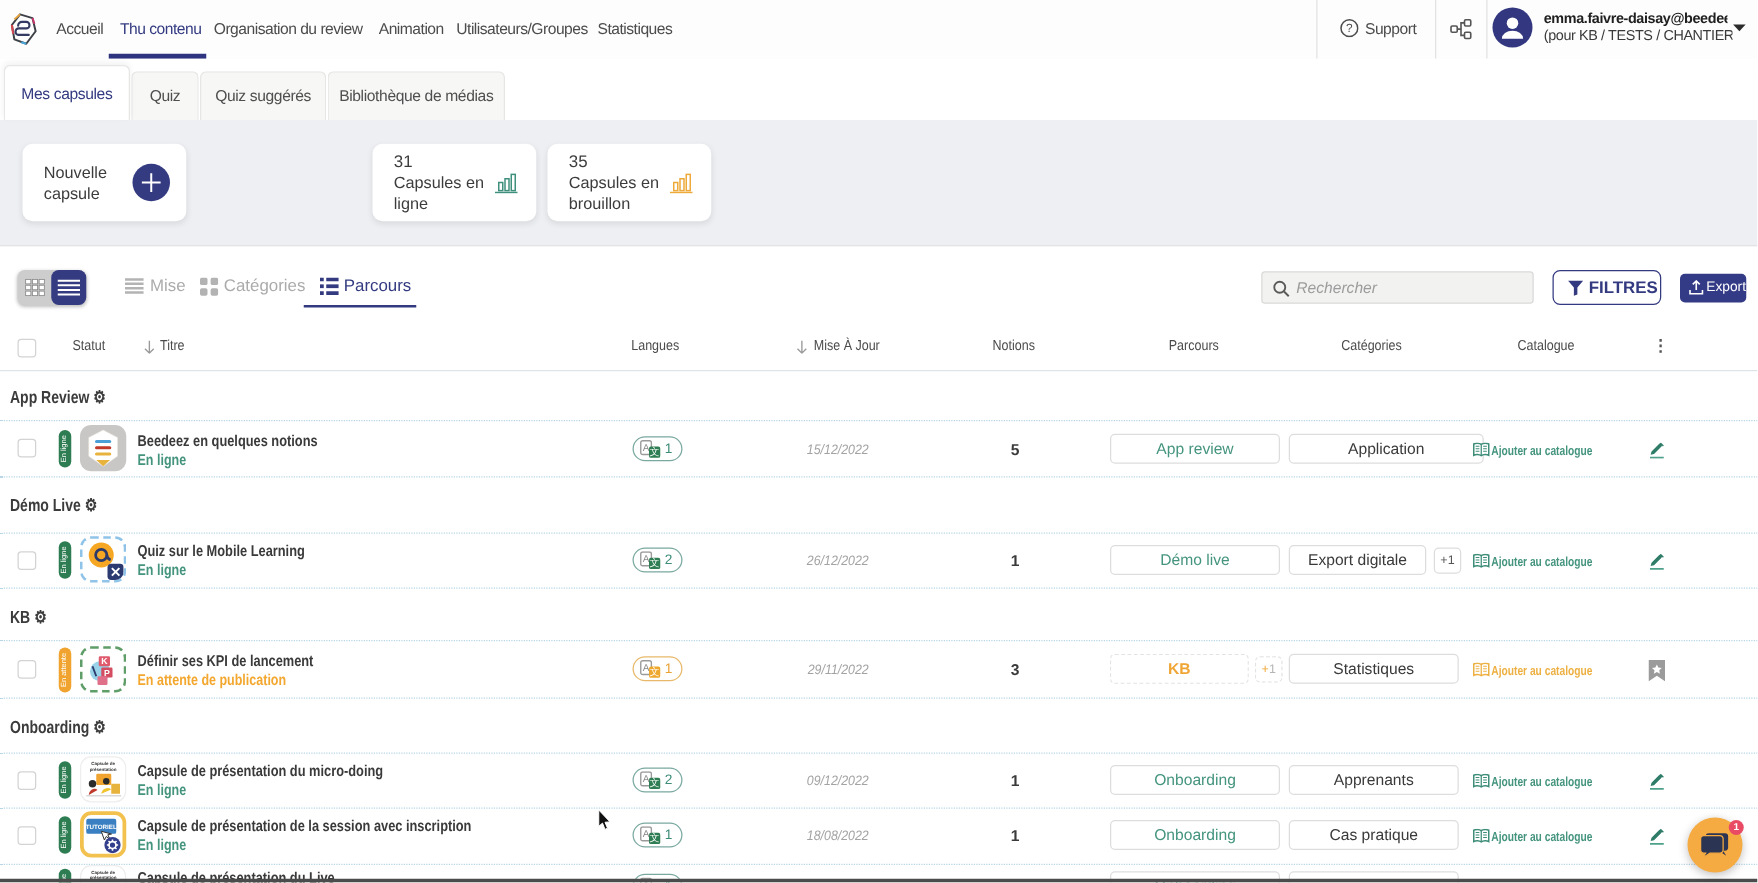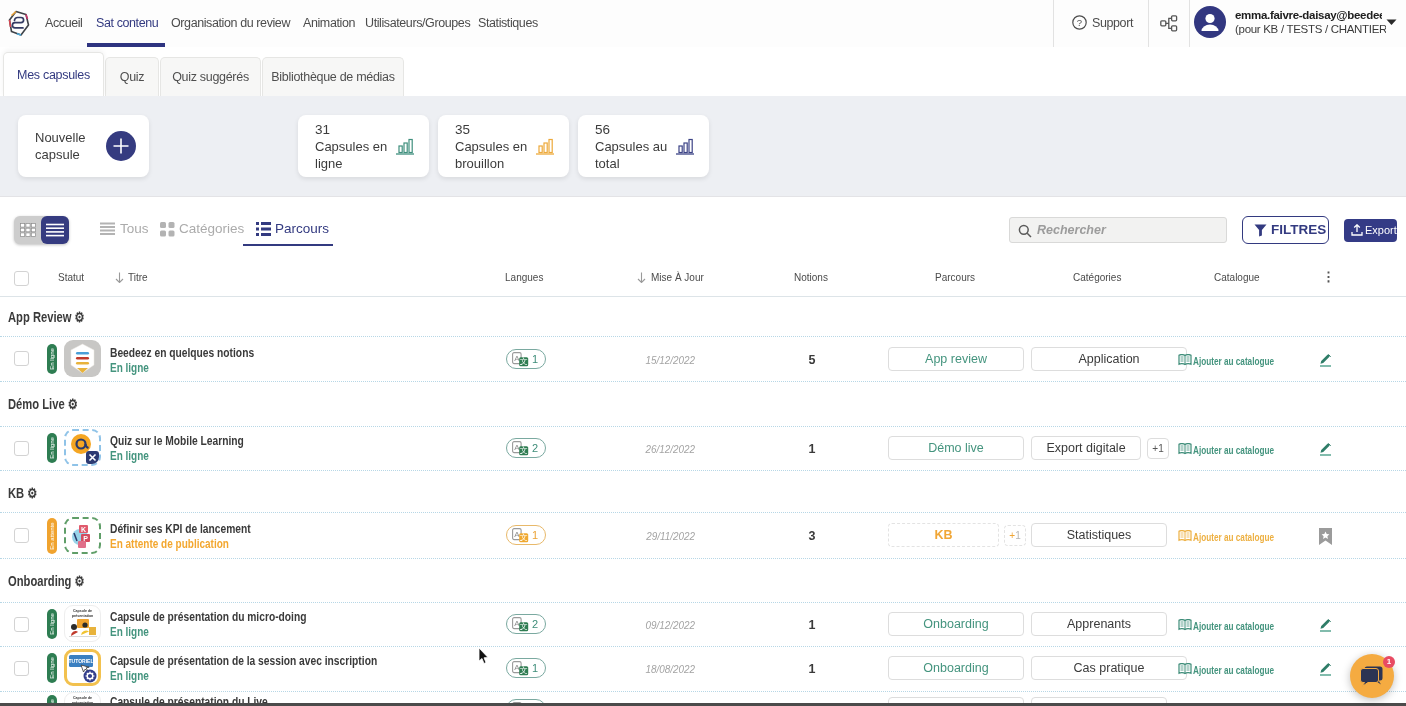--- a/index.html
+++ b/index.html
@@ -19,21 +19,21 @@
 .tab span { position:absolute; left:0; right:0; top:50%; transform:translateY(-50%); }
 
 #band { position:absolute; left:0; top:96px; width:1406px; height:101px; background:#edeff3; border-bottom:1px solid #e3e3e6; }
 .card { position:absolute; top:19px; height:62px; background:#fff; border-radius:8px; box-shadow:0 2px 5px rgba(0,0,0,0.09); }
 .card .txt { position:absolute; left:17px; top:50%; transform:translateY(-50%); font-size:13px; color:#3c3c3c; line-height:17px; }
 .card .num { font-size:13.5px; color:#3c3c3c; }
 .circlebtn { position:absolute; right:13px; top:50%; transform:translateY(-50%); width:30px; height:30px; border-radius:50%; background:#353b80; }
 .chart { position:absolute; right:14px; top:50%; transform:translateY(-50%); }
 
 .tb-item { position:absolute; top:221px; height:18px; font-size:13.5px; color:#ababab; }
-.search { position:absolute; left:1009px; top:217px; width:218px; height:26px; background:#f2f2f1; border:1px solid #d9d9d8; border-radius:3px;font-weight:bold; }
+.search { position:absolute; left:1009px; top:217px; width:218px; height:26px; background:#f2f2f1; border:1px solid #d9d9d8; border-radius:3px; }
 .search .ph { position:absolute; left:27px; top:5px; font-size:12.5px; font-style:italic; color:#9c9c9c; }
 #filtres { position:absolute; left:1242px; top:216px; width:87px; height:28px; border:1px solid #333a80; border-radius:6px; background:#fff; color:#333a80; font-weight:700; font-size:13.5px; text-align:center; line-height:26px; }
 #export { position:absolute; left:1344px; top:219px; width:53px; height:23px; background:#343b86; border-radius:4px; color:#fff; font-size:11px; line-height:23px; }
 
 .th { position:absolute; top:271px; font-size:11.5px; color:#4b4b4b; white-space:nowrap; transform:scaleX(0.87); transform-origin:0 50%; }
 #hdrline { position:absolute; left:0; top:296px; width:1406px; height:1px; background:#dde4e8; }
 .divider { position:absolute; left:0; width:1406px; border-top:1px dotted #b7d7e6; }
 .sechdr { position:absolute; left:8px; font-size:14px; font-weight:700; color:#3b3b3b; white-space:nowrap; transform:scaleX(0.8); transform-origin:0 50%; }
 .row-title { position:absolute; left:110px; font-size:12.5px; font-weight:700; color:#3a3a3a; white-space:nowrap; transform:scaleX(0.82); transform-origin:0 50%; }
 .row-status { position:absolute; left:110px; font-size:12.5px; font-weight:700; color:#44947e; white-space:nowrap; transform:scaleX(0.8); transform-origin:0 50%; }
@@ -69,21 +69,21 @@
 <div id="nav">
   <svg class="abs" style="left:8px;top:10px" width="23" height="27" viewBox="0 0 23 27">
     <path d="M8 1.5 L18 4.5 L20.5 15 L13 25 L3.5 21.5 L1.5 10 Z" fill="none" stroke="#3e4248" stroke-width="1.6" stroke-linejoin="round"></path>
     <path d="M8 1.5 L3.5 5.5" stroke="#e8a33d" stroke-width="1.6" fill="none"></path>
     <path d="M1.5 10 L2.5 17" stroke="#d64550" stroke-width="1.6" fill="none"></path>
     <path d="M18 4.5 L19.5 9" stroke="#c9366b" stroke-width="1.6" fill="none"></path>
     <path d="M13 25 L9 23.8" stroke="#4aa8d8" stroke-width="1.6" fill="none"></path>
     <path d="M6.5 10.5 a3 3 0 0 1 3-3 h3.5 a2.6 2.6 0 0 1 0 5.2 h-6 a2.6 2.6 0 0 0 0 5.2 h 8" fill="none" stroke="#343b63" stroke-width="1.7" stroke-linecap="round"></path>
   </svg>
   <div class="item" style="left:45px">Accueil</div>
-  <div class="item active" style="left:96px">Sat contenu</div>
+  <div class="item active" style="left:96px">Thu contenu</div>
   <div class="item" style="left:171px">Organisation du review</div>
   <div class="item" style="left:303px">Animation</div>
   <div class="item" style="left:365px">Utilisateurs/Groupes</div>
   <div class="item" style="left:478px">Statistiques</div>
   <div class="vsep" style="left:1053px"></div>
   <div class="vsep" style="left:1148px"></div>
   <div class="vsep" style="left:1189px"></div>
   <div class="item" style="left:1092px">Support</div>
   <svg class="abs" style="left:1072px;top:15px" width="15" height="15" viewBox="0 0 15 15">
     <circle cx="7.5" cy="7.5" r="6.7" fill="none" stroke="#4c4c4c" stroke-width="1.2"></circle>
@@ -141,29 +141,20 @@
       <rect x="14" y="2.5" width="3.2" height="13" fill="none" stroke="#3f8f7d" stroke-width="1.2"></rect>
     </svg>
   </div>
   <div class="card" style="left:438px;width:131px">
     <div class="txt"><span class="num">35</span><br>Capsules en<br>brouillon</div>
     <svg class="chart" width="20" height="18" viewBox="0 0 20 18">
       <path d="M1 17 h18" stroke="#eda93a" stroke-width="1.3"></path>
       <rect x="4" y="9" width="3.2" height="6.5" fill="none" stroke="#eda93a" stroke-width="1.2"></rect>
       <rect x="9" y="6" width="3.2" height="9.5" fill="none" stroke="#eda93a" stroke-width="1.2"></rect>
       <rect x="14" y="2.5" width="3.2" height="13" fill="none" stroke="#eda93a" stroke-width="1.2"></rect>
-    </svg>
-  </div>
-  <div class="card" style="left:578px;width:131px">
-    <div class="txt"><span class="num">56</span><br>Capsules au<br>total</div>
-    <svg class="chart" width="20" height="18" viewBox="0 0 20 18">
-      <path d="M1 17 h18" stroke="#3c4386" stroke-width="1.3"></path>
-      <rect x="4" y="9" width="3.2" height="6.5" fill="none" stroke="#3c4386" stroke-width="1.2"></rect>
-      <rect x="9" y="6" width="3.2" height="9.5" fill="none" stroke="#3c4386" stroke-width="1.2"></rect>
-      <rect x="14" y="2.5" width="3.2" height="13" fill="none" stroke="#3c4386" stroke-width="1.2"></rect>
     </svg>
   </div>
 </div>
 
 <div class="abs" style="left:14px;top:216px;width:55px;height:28px;border-radius:6px;background:#cdcdcd;box-shadow:0 1px 3px rgba(0,0,0,0.25)"></div>
 <svg class="abs" style="left:20px;top:223px" width="16" height="14" viewBox="0 0 16 14">
   <g fill="#fff" stroke="#8a8a8a" stroke-width="0.7">
   <rect x="0.5" y="0.5" width="4.2" height="3.6"></rect>
       <rect x="5.9" y="0.5" width="4.2" height="3.6"></rect>
       <rect x="11.3" y="0.5" width="4.2" height="3.6"></rect>
@@ -185,21 +176,21 @@
     </g>
 </svg>
 <svg class="abs" style="left:100px;top:222px" width="15" height="14" viewBox="0 0 15 14">
   <g stroke="#b3b3b3" stroke-width="2">
       <path d="M0 1.5 h15"></path>
       <path d="M0 5 h15"></path>
       <path d="M0 8.5 h15"></path>
       <path d="M0 12 h15"></path>
     </g>
 </svg>
-<div class="tb-item" style="left:120px">Tous</div>
+<div class="tb-item" style="left:120px">Mise</div>
 <svg class="abs" style="left:160px;top:222px" width="15" height="15" viewBox="0 0 15 15">
   <g fill="#b3b3b3">
       <rect x="0" y="0" width="6" height="6" rx="1.5"></rect>
       <rect x="8.5" y="0" width="6" height="6" rx="1.5"></rect>
       <rect x="0" y="8.5" width="6" height="6" rx="1.5"></rect>
       <rect x="8.5" y="8.5" width="6" height="6" rx="1.5"></rect>
     </g>
 </svg>
 <div class="tb-item" style="left:179px">Catégories</div>
 <svg class="abs" style="left:256px;top:222px" width="15" height="14" viewBox="0 0 15 14">
@@ -470,21 +461,21 @@
       <rect x="7.2" y="5.2" width="9" height="9" rx="1.5" fill="#2f7d52"></rect>
       <text x="11.7" y="12.2" font-size="8" fill="#fff" text-anchor="middle" font-family="Liberation Sans">文</text>
     </svg>
     <span class="n">1</span>
   </div>
 <div class="date" style="top:663px">18/08/2022</div>
 <div class="notion" style="top:662px">1</div>
 <div class="btn teal" style="left:888px;top:656px;width:136px">
     <span>Onboarding</span>
   </div>
-<div class="btn" style="left:1031px;top:656px;width:156px">
+<div class="btn" style="left:1031px;top:656px;width:136px">
     <span>Cas pratique</span>
   </div>
 <svg class="abs" style="left:1178px;top:663px" width="14" height="12" viewBox="0 0 14 12">
     <path d="M7 1.5 C5.5 0.3 2.5 0.3 1 1.2 V10.2 C2.5 9.3 5.5 9.3 7 10.5 C8.5 9.3 11.5 9.3 13 10.2 V1.2 C11.5 0.3 8.5 0.3 7 1.5 Z" fill="#fff" stroke="#3e8d79" stroke-width="1.2"></path>
     <path d="M7 1.5 V10.5" stroke="#3e8d79" stroke-width="1"></path>
     <path d="M2.5 3 h3 M2.5 5 h3 M2.5 7 h3 M8.5 3 h3 M8.5 5 h3 M8.5 7 h3" stroke="#3e8d79" stroke-width="0.8"></path>
   </svg>
 <div class="catal" style="top:664px">Ajouter au catalogue</div>
 <svg class="abs" style="left:1319px;top:663px" width="13" height="13" viewBox="0 0 13 13">
     <path d="M4.2 9.1 L10.2 3.1 a1.4 1.4 0 0 0 -2 -2 L2.2 7.1 L1.5 9.8 Z" fill="#2f7d68"></path>

